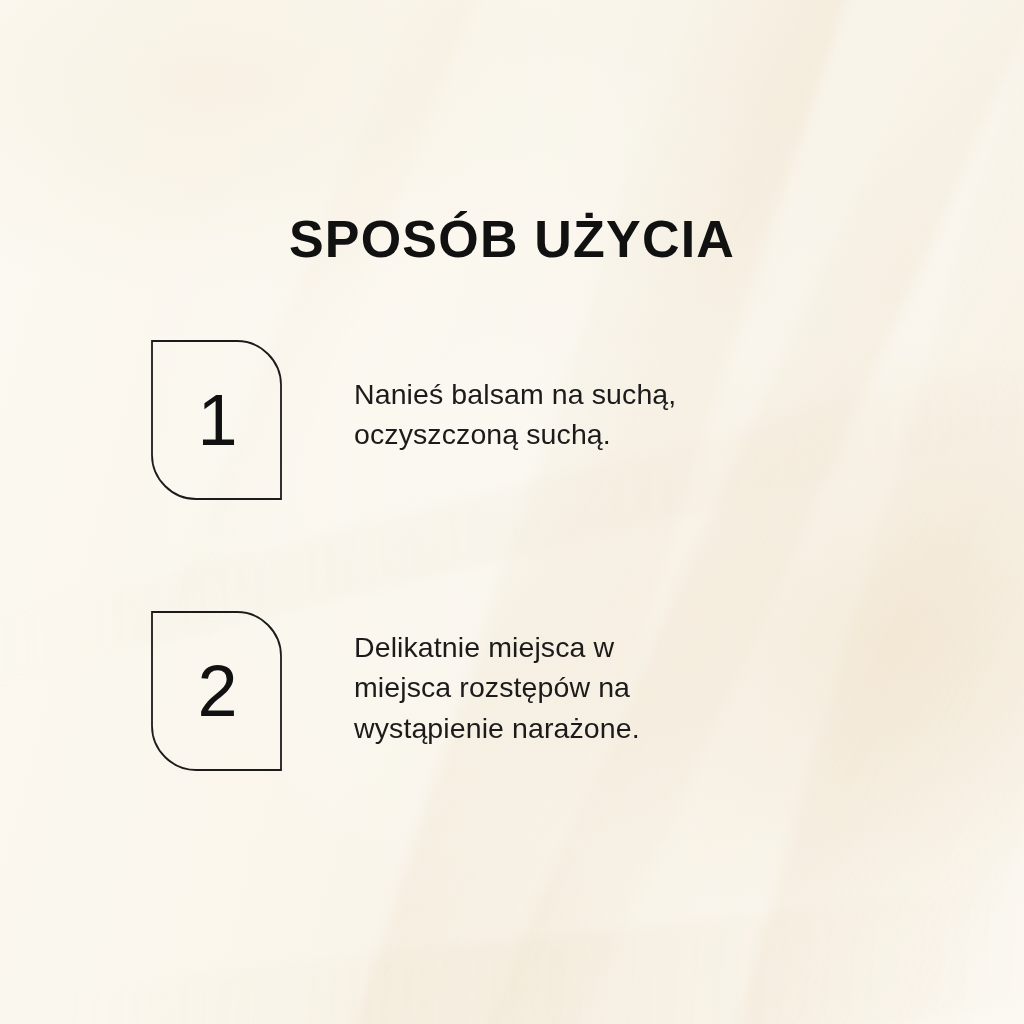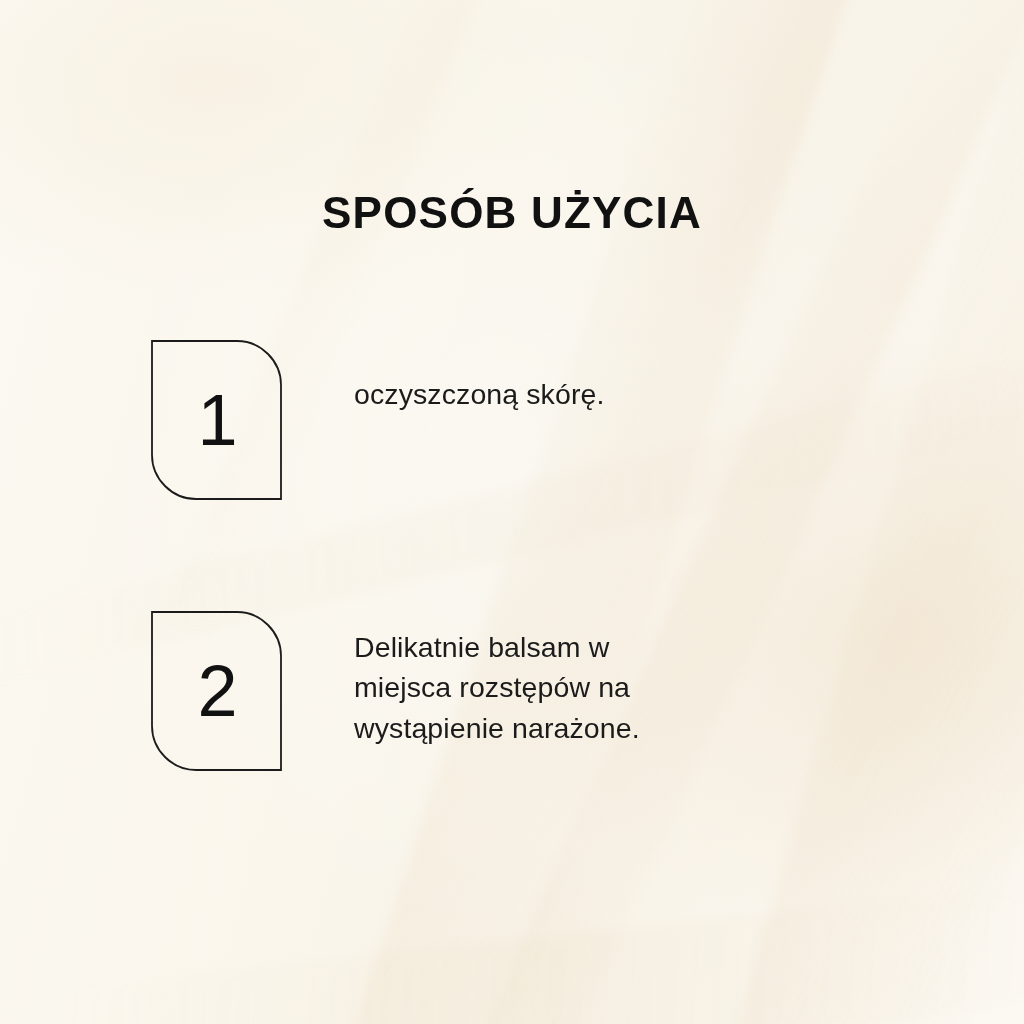--- a/index.html
+++ b/index.html
@@ -40,24 +40,24 @@
   .streak.s6 { left: 330px; top: -240px; width: 60px;  height: 900px;  transform: rotate(22deg); opacity: .22; }
   .vignette {
     position: absolute; inset: 0;
     background: radial-gradient(ellipse at 50% 45%, rgba(255,255,255,0.35) 0%, rgba(255,255,255,0.0) 60%);
     pointer-events: none;
   }
 
   .heading {
     position: absolute;
     left: 0;
-    top: 160px;
+    top: 176px;
     width: 1024px;
     text-align: center;
-    font-size: 44px;
+    font-size: 52px;
     line-height: 1.1;
     font-weight: 700;
     letter-spacing: 1.2px;
     color: #111111;
     white-space: nowrap;
   }
 
   .steps {
     position: absolute;
     left: 0;
@@ -128,32 +128,33 @@
   <div class="steps">
 
     <div class="step step-1">
       <div class="badge">
         <svg width="131" height="160" viewBox="0 0 131 160" fill="none" xmlns="http://www.w3.org/2000/svg">
           <path d="M1 1 H86 C110 1 130 21 130 45 V159 H45 C21 159 1 139 1 115 Z" stroke="#1b1b1b" stroke-width="1.8" fill="none" stroke-linejoin="miter"></path>
         </svg>
         <div class="badge-num">1</div>
       </div>
       <div class="step-text">
-        <span class="line">oczyszczoną skórę.</span>
+        <span class="line">Nanieś balsam na suchą,</span>
+        <span class="line">oczyszczoną suchą.</span>
       </div>
     </div>
 
     <div class="step step-2">
       <div class="badge">
         <svg width="131" height="160" viewBox="0 0 131 160" fill="none" xmlns="http://www.w3.org/2000/svg">
           <path d="M1 1 H86 C110 1 130 21 130 45 V159 H45 C21 159 1 139 1 115 Z" stroke="#1b1b1b" stroke-width="1.8" fill="none" stroke-linejoin="miter"></path>
         </svg>
         <div class="badge-num">2</div>
       </div>
       <div class="step-text">
-        <span class="line">Delikatnie balsam w</span>
+        <span class="line">Delikatnie miejsca w</span>
         <span class="line">miejsca rozstępów na</span>
         <span class="line">wystąpienie narażone.</span>
       </div>
     </div>
 
   </div>
 </div>
 
 </body></html>

